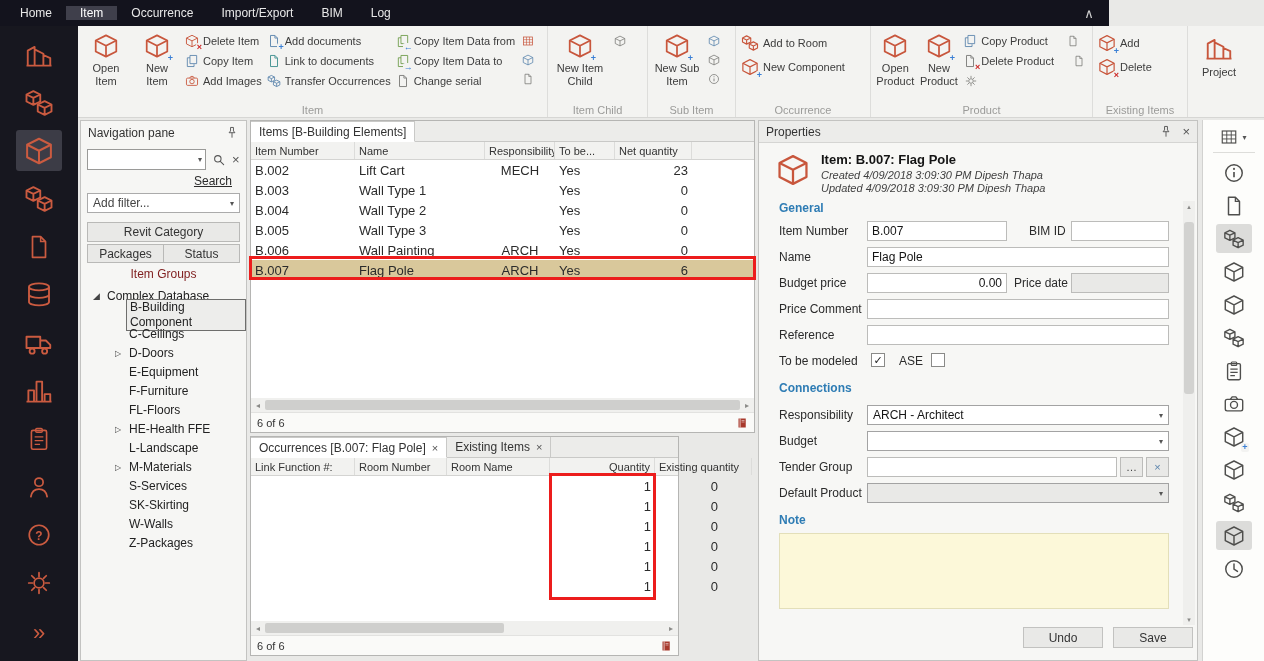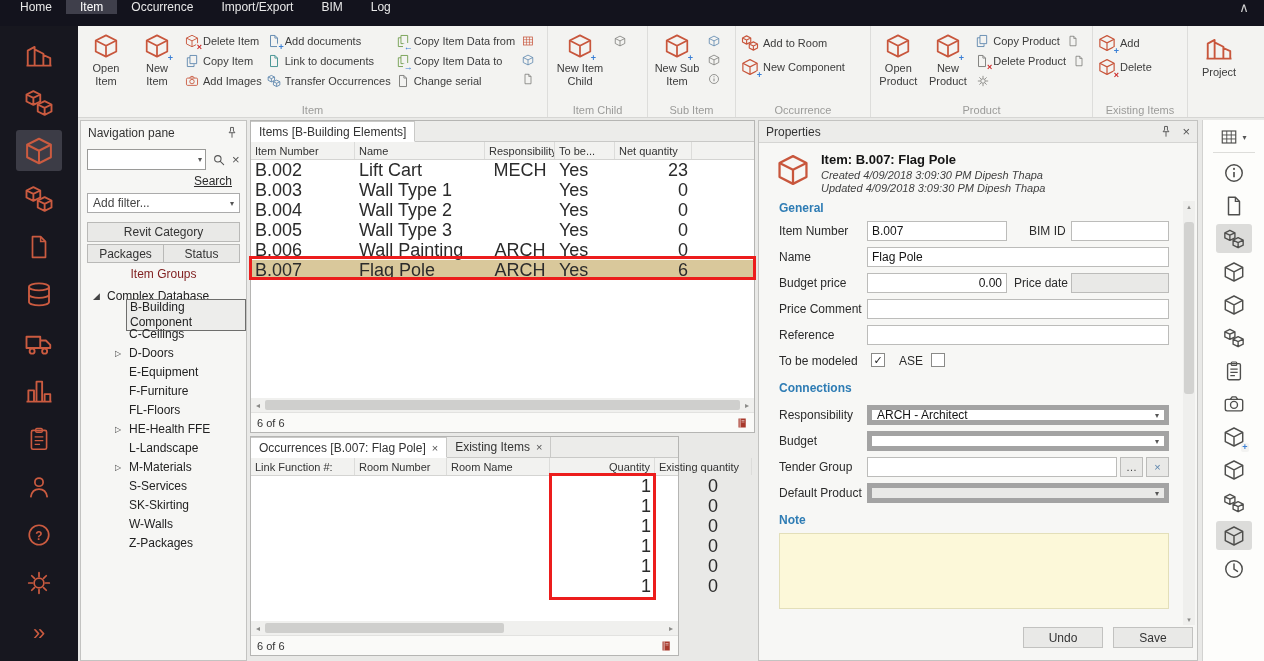--- a/index.html
+++ b/index.html
@@ -3,54 +3,54 @@
 <meta charset="utf-8">
 <style>
 *{margin:0;padding:0;box-sizing:border-box}
 body{font-family:"Liberation Sans",sans-serif;background:#4a4a4a}
 #app{position:relative;width:1264px;height:661px;background:#e9e9e7;overflow:hidden;font-size:12px;color:#2b2b2b;cursor:default}
 svg{display:block}
 .i30{width:30px;height:30px}.i26{width:26px;height:26px}.i22{width:22px;height:22px}
 .i18{width:18px;height:18px}.i14{width:14px;height:14px}.i12{width:12px;height:12px}
 .co{color:#c8563c}.cb{color:#5b85ad}.cg{color:#6f9c49}.cgr{color:#7c7c7a}.ct{color:#3f8f8f}
 
-.topbar{position:absolute;left:0;top:0;width:1264px;height:26px;background:#13131d;display:flex;align-items:flex-start;color:#e8e8e8;font-size:12px}
+.topbar{position:absolute;left:0;top:0;width:1109px;height:26px;background:#13131d;display:flex;align-items:center;color:#e8e8e8;font-size:12px}
 .menu-item{padding:0 14px;display:flex;align-items:center}
 .menu-item:first-child{padding-left:20px}
 .menu-item.active{background:#3f3f4b;color:#fff}
 .collapse-btn{margin-left:auto;width:40px;display:flex;align-items:center;justify-content:center;color:#cfcfcf;font-size:13px}
 
 .lrail{position:absolute;left:0;top:26px;width:78px;height:635px;background:#17171f;display:flex;flex-direction:column;align-items:center;padding:8px 0;gap:7px}
 .railbtn{width:46px;height:41px;display:flex;align-items:center;justify-content:center;color:#cb5b40;border-radius:3px;flex:none}
 .railbtn.active{background:#3c3c46}
 .rail-expand{margin-top:auto;color:#cb5b40;font-size:22px;line-height:1}
 
 .ribbon{position:absolute;left:78px;top:26px;width:1186px;height:92px;background:#f3f3f1;border-bottom:1px solid #d6d6d4;display:flex}
 .rgroup{position:relative;border-right:1px solid #dddddb;padding:3px 5px 15px 5px;display:flex;gap:5px;flex:none}
 .rgroup.nolabel{border-right:none}
 .rg-label{position:absolute;bottom:1px;left:0;right:0;text-align:center;font-size:11px;color:#9b9b99}
 .bigbtn{width:46px;display:flex;flex-direction:column;align-items:center;padding-top:4px;gap:3px}
 .bb-label{font-size:11px;line-height:1.15;text-align:center;color:#3c3c3c}
 .scol{display:flex;flex-direction:column;gap:4px;padding-top:4px}
 .sbtn{display:flex;align-items:center;gap:4px;font-size:11px;color:#3c3c3c;height:16px;white-space:nowrap}
-.srow{display:flex;align-items:center;gap:5px}
+.srow{display:flex;align-items:center;gap:17px}
 .mini{width:16px;height:15px;display:flex;align-items:center;justify-content:center}
 .ib{position:relative;display:inline-flex;flex:none}
 .badge{position:absolute;right:-4px;bottom:-4px;font-size:9px;font-weight:bold;line-height:1;background:#f3f3f1;border-radius:2px;padding:0 1px}
 .bplus{color:#3a7fd5}.bx{color:#cc2222}.barr{color:#3a7fd5}
 
 .panel{position:absolute;background:#fff;border:1px solid #b5b5b3}
 .tabstrip{height:21px;background:#ececea;display:flex;align-items:stretch;border-bottom:1px solid #c9c9c7}
 .tab{display:flex;align-items:center;gap:6px;padding:0 8px;background:#ececea;border-right:1px solid #c9c9c7;font-size:12px;color:#333}
 .tab.active{background:#fff;border-top:1px solid #c9c9c7;margin-bottom:-1px;border-bottom:1px solid #fff}
 .tclose{color:#555;font-size:11px}
 .ghead{display:flex;height:18px;background:#f2f2f0;border-bottom:1px solid #d4d4d2;font-size:11px;color:#333}
 .ghead .gc{border-right:1px solid #dcdcda}
 .gc{display:flex;align-items:center;padding:0 4px;overflow:hidden;flex:none}
-.grow{display:flex;height:20px;font-size:18px}
+.grow{display:flex;height:20px;font-size:13px}
 .selrow{background:#d9c89b}
 .num{justify-content:flex-end}
 .ctr{justify-content:center}
 .num2{justify-content:flex-end;padding-right:34px}
 .iw0{width:104px}.iw1{width:130px}.iw2{width:70px}.iw3{width:60px}.iw4{width:77px}
 .ow0{width:104px}.ow1{width:92px}.ow2{width:103px}.ow3{width:105px}.ow4{width:97px}
 .statusbar{position:absolute;left:0;right:0;bottom:0;height:20px;background:#fafaf8;border-top:1px solid #e2e2e0;display:flex;align-items:center;padding:0 6px;font-size:11px;color:#333}
 .sb-book{margin-left:auto;color:#a8392c}
 .hscroll{position:absolute;left:0;right:0;bottom:20px;height:14px;background:#f0f0ee;display:flex;align-items:center}
 .hs-a{width:14px;text-align:center;font-size:8px;color:#8a8a88}
@@ -88,21 +88,21 @@
 .ph-icons{margin-left:auto;display:flex;gap:9px;align-items:center;color:#555}
 .ph-x{font-size:13px}
 .p-itemicon{position:absolute;left:16px;top:32px;color:#c8563c}
 .p-title{position:absolute;left:62px;top:31px;font-weight:bold;font-size:13px;color:#141414}
 .p-meta{position:absolute;left:62px;font-size:11px;font-style:italic;color:#3f3f3f}
 .section-h{position:absolute;left:20px;font-weight:bold;color:#2e7cb4;font-size:12px}
 .plabel{position:absolute;font-size:12px;color:#2b2b2b}
 .pinput{position:absolute;height:20px;border:1px solid #bcbcba;background:#fff;font:12px "Liberation Sans",sans-serif;padding:0 4px;color:#141414;outline:none}
 .pinput.gray{background:#e9e9e7}
 .pinput.ta-r{text-align:right}
-.pselect{position:absolute;height:20px;border:5px solid #a3a3a3;background:#fff;display:flex;align-items:center;padding:0 5px;font-size:12px;color:#141414}
+.pselect{position:absolute;height:20px;border:1px solid #a3a3a3;background:#fff;display:flex;align-items:center;padding:0 5px;font-size:12px;color:#141414}
 .pselect.gray{background:#e9e9e7}
 .psel-caret{margin-left:auto;font-size:8px;color:#555}
 .pcheck{position:absolute;width:14px;height:14px;border:1px solid #8a8a88;background:#fff;display:flex;align-items:center;justify-content:center;font-size:11px;line-height:1;color:#1a1a1a}
 .psmbtn{position:absolute;height:20px;background:#e9e9e7;border:1px solid #bcbcba;display:flex;align-items:center;justify-content:center;font-size:11px;color:#444}
 .pnote{position:absolute;left:20px;top:412px;width:390px;height:76px;background:#fcf8d9;border:1px solid #e3dfb9;resize:none;outline:none;font:12px "Liberation Sans",sans-serif}
 .pbtn{position:absolute;top:506px;width:80px;height:21px;background:#e9e9e7;border:1px solid #c2c2c0;display:flex;align-items:center;justify-content:center;font-size:12px;color:#333}
 .pv{position:absolute;right:2px;top:80px;height:424px;width:12px;display:flex;flex-direction:column;align-items:center;background:#efefed}
 .pv-a{font-size:7px;color:#8a8a88;height:11px;line-height:11px}
 .pv-track{flex:1;width:100%;position:relative}
 .pv-thumb{position:absolute;left:1px;right:1px;top:10px;height:172px;background:#d2d2d0;border-radius:3px}

